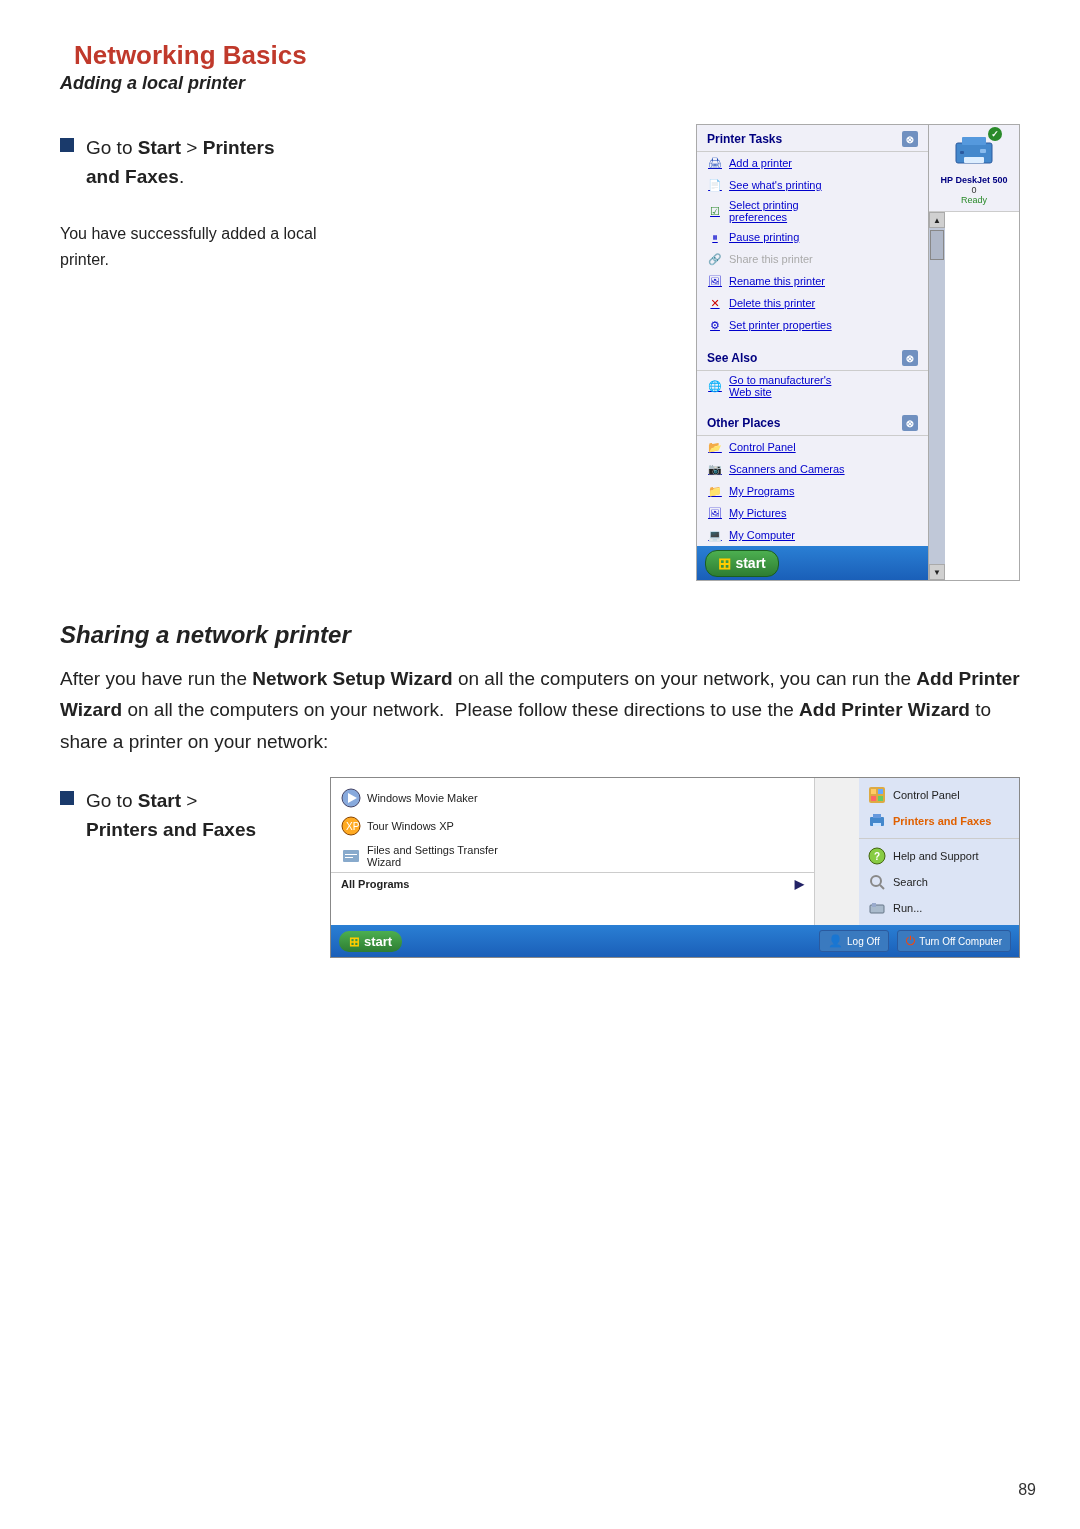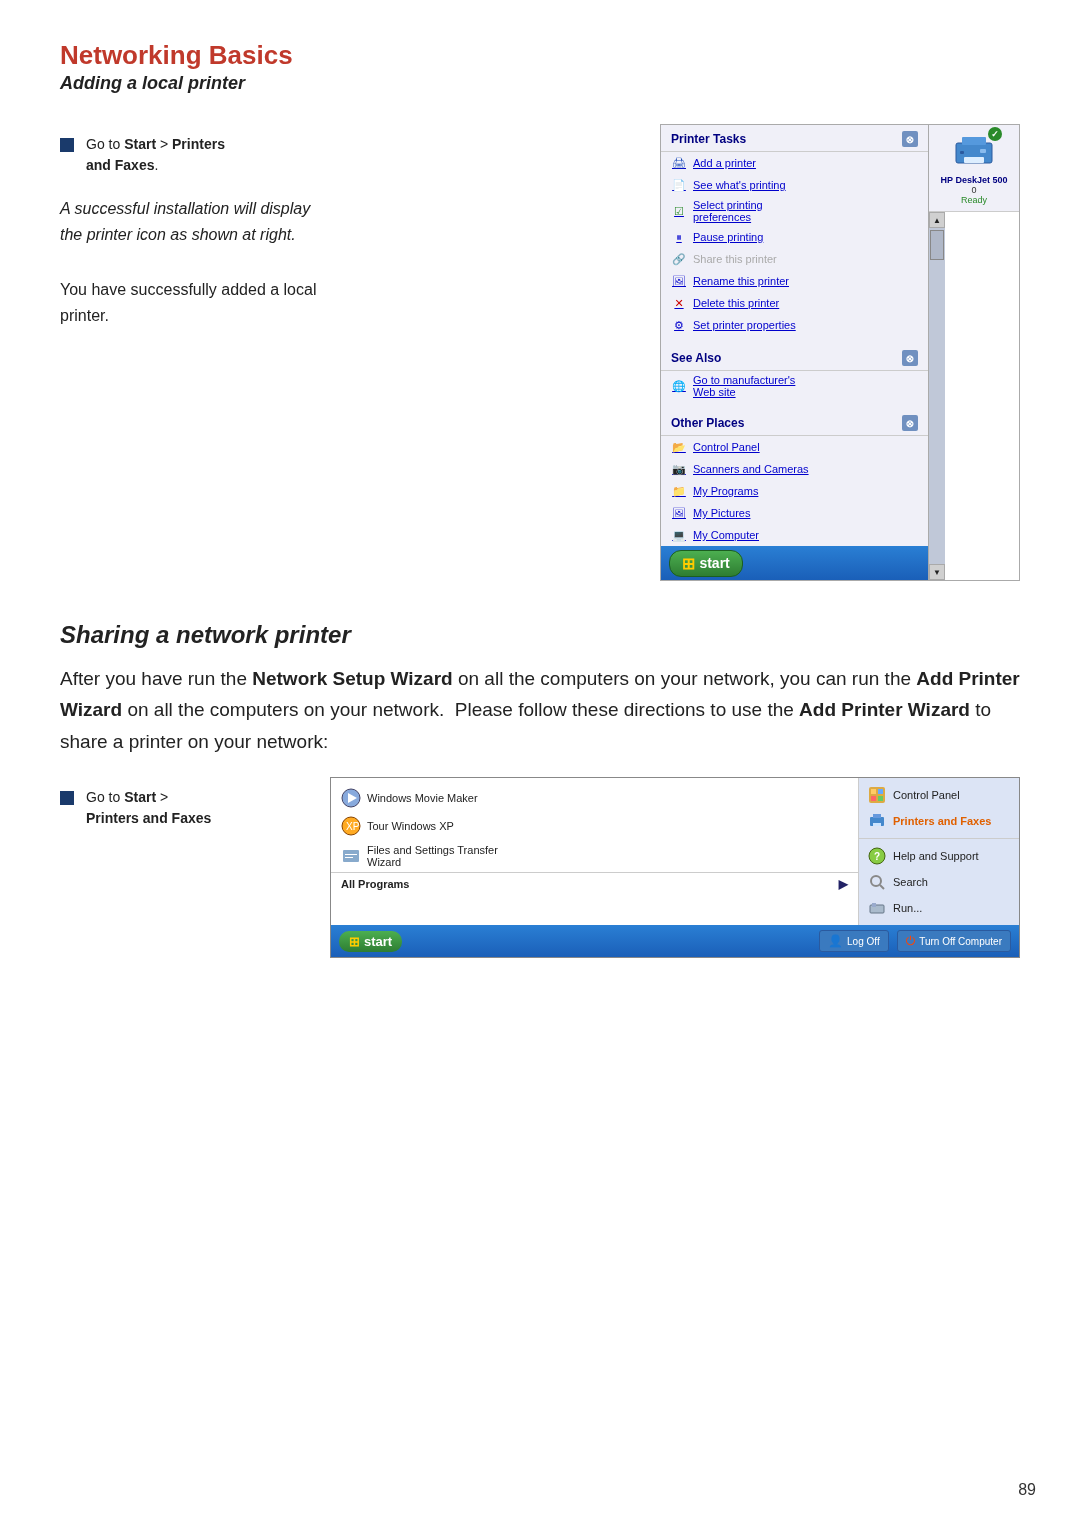--- a/index.html
+++ b/index.html
@@ -12,60 +12,61 @@
       padding: 40px 60px;
       color: #222;
     }
 
     
     .page-title {
       color: #c0392b;
       font-size: 26px;
       font-weight: bold;
       margin-bottom: 2px;
+      margin-left: 14px;
     }
     .page-subtitle {
       font-size: 18px;
       font-weight: bold;
       font-style: italic;
       color: #222;
       margin-bottom: 30px;
     }
 
     
     .section1-layout {
       display: flex;
       gap: 30px;
       margin-bottom: 30px;
     }
     .section1-left {
       flex: 1;
       padding-top: 10px;
     }
     .section1-right {
-      width: 360px;
+      width: 324px;
       flex-shrink: 0;
     }
 
     
     .bullet-item {
       display: flex;
       align-items: flex-start;
       gap: 12px;
       margin-bottom: 20px;
     }
     .bullet-square {
       width: 14px;
       height: 14px;
       background: #1a3a6b;
       flex-shrink: 0;
       margin-top: 4px;
     }
     .bullet-text {
-      font-size: 14px;
+      font-size: 19px;
       line-height: 1.5;
     }
     .bullet-text b { font-weight: bold; }
 
     
     .italic-para {
       font-style: italic;
       font-size: 16px;
       line-height: 1.6;
       margin-bottom: 20px;
@@ -185,20 +186,21 @@
     
     .start-menu-panel {
       border: 1px solid #888;
       background: #f0f0f0;
       width: 100%;
       font-size: 11px;
       font-family: 'Tahoma', Arial, sans-serif;
     }
     .start-menu-body {
       display: flex;
+      gap: 44px;
     }
     .start-menu-left-col {
       flex: 1;
       background: white;
       padding: 6px 0;
       border-right: 1px solid #ccc;
     }
     .start-menu-right-col {
       width: 160px;
       background: #dce4f5;
@@ -321,24 +323,20 @@
 
   <div class="section1-left">
 
     <div class="bullet-item">
       <div class="bullet-square"></div>
       <div class="bullet-text">
         Go to <b>Start</b> &gt; <b>Printers<br>and Faxes</b>.
       </div>
     </div>
 
-    <p class="italic-para">
-      <em>A successful installation will display</em><br>
-      <em>the printer icon as shown at right.</em>
-    </p>
 
     <p class="normal-para">
       <span>You have successfully added a local</span><br>
       <span>printer.</span>
     </p>
   </div>
 
   <div class="section1-right">
     <div class="printer-panel-row">
 

